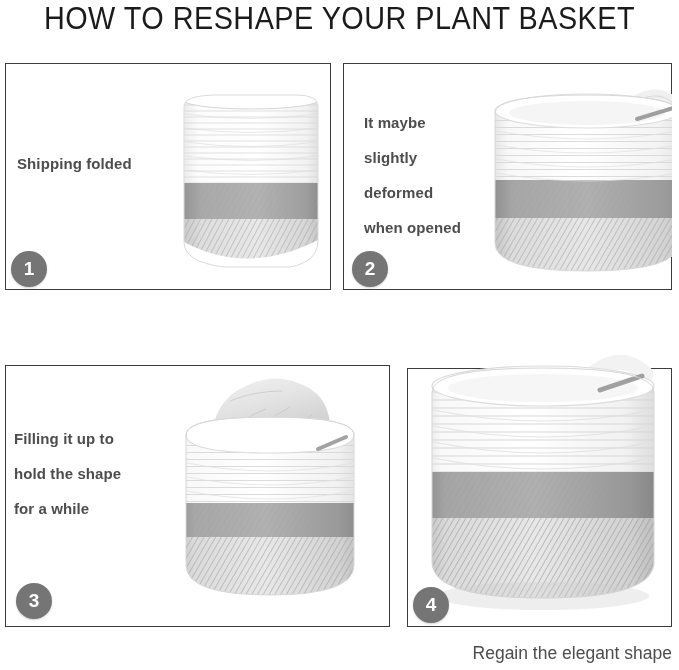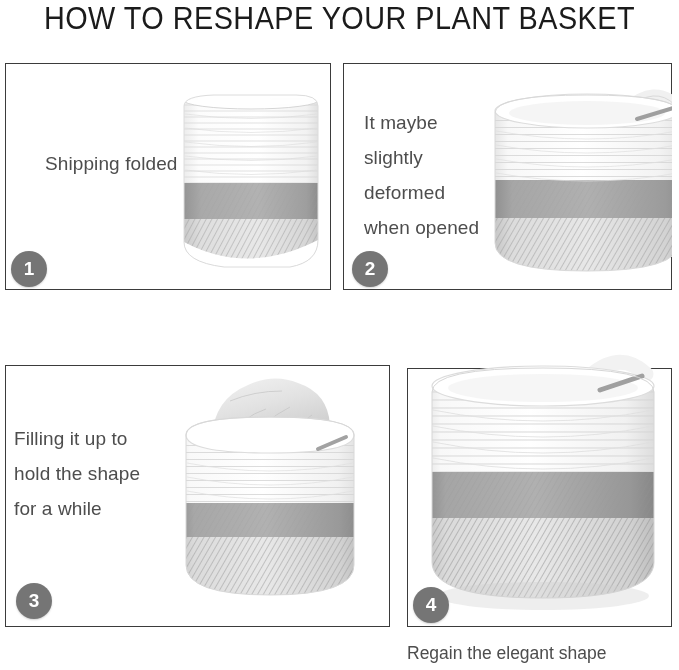--- a/index.html
+++ b/index.html
@@ -42,38 +42,38 @@
   }
   #panel-1 { left: 5px;   top: 63px;  width: 326px; height: 227px; }
   #panel-2 { left: 343px; top: 63px;  width: 329px; height: 227px; }
   #panel-3 { left: 5px;   top: 365px; width: 385px; height: 262px; }
   #panel-4 { left: 407px; top: 368px; width: 265px; height: 259px; }
 
   
   .panel-text {
     position: absolute;
     font-family: "Liberation Sans", sans-serif;
-    font-weight: 400;
-    font-size: 19px;
+    font-weight: 700;
+    font-size: 15px;
     line-height: 35px;
     color: #4d4d4d;
     white-space: pre-line;
     letter-spacing: 0.1px;
   }
-  #text-1 { left: 17px;  top: 146px; width: 200px; margin-left: 28px; }
+  #text-1 { left: 17px;  top: 146px; width: 200px; }
   #text-2 { left: 364px; top: 105px; width: 180px; }
   #text-3 { left: 14px;  top: 421px; width: 220px; }
 
   
   #caption-4 {
     position: absolute;
     left: 407px;
     top: 643px;
     width: 265px;
-    text-align: left;
+    text-align: right;
     font-family: "Liberation Sans", sans-serif;
     font-weight: 300;
     font-size: 17.5px;
     color: #4d4d4d;
     white-space: nowrap;
   }
 
   
   .badge {
     position: absolute;

